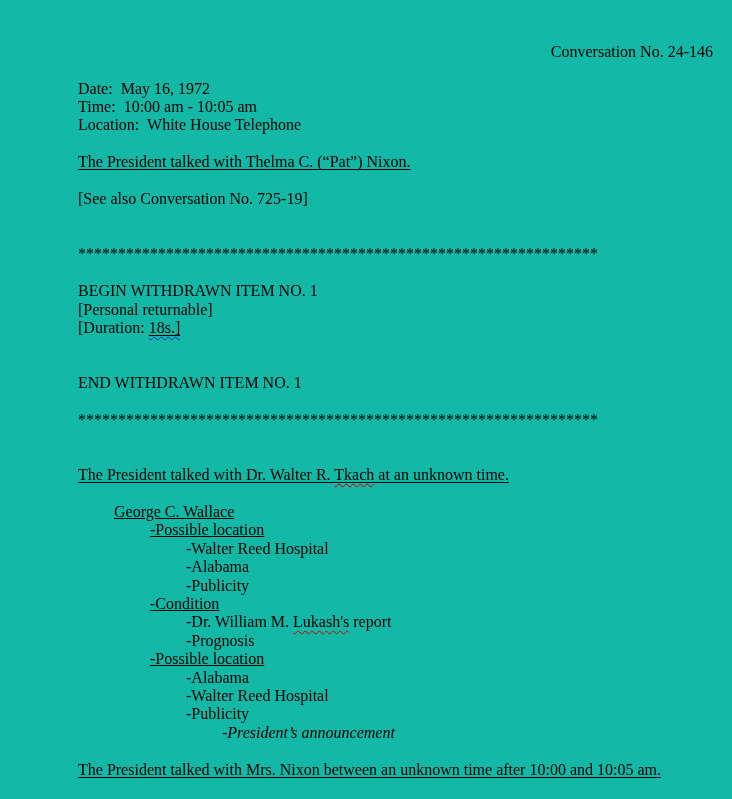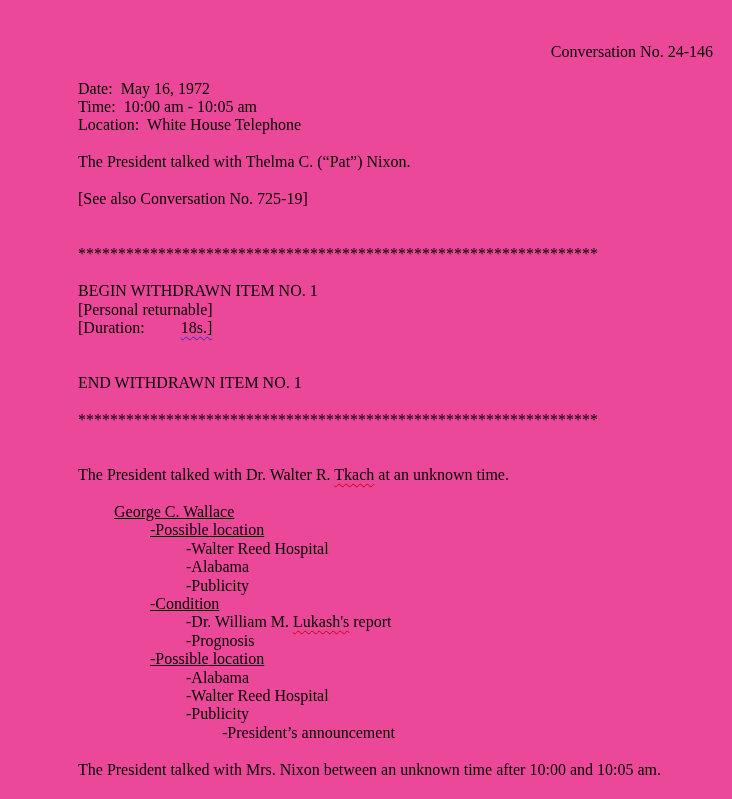--- a/index.html
+++ b/index.html
@@ -5,52 +5,52 @@
   html, body {
     margin: 0;
     padding: 0;
     background: #ffffff;
   }
   .page {
     position: relative;
     width: 732px;
     height: 799px;
     box-sizing: border-box;
-    background: #ec4899;
+    background: #14b8a6;
     color: #000000;
     font-family: "Liberation Serif", "DejaVu Serif", serif;
     font-size: 16px;
     line-height: 18.4px;
     padding: 6px 19px 0 78px;
     overflow: hidden;
     white-space: pre-wrap;
   }
   .line { min-height: 18.4px; }
   .right { text-align: right; }
   .ind1 { padding-left: 36px; text-decoration: underline; }
   .ind2 { padding-left: 72px; text-decoration: underline; }
   .ind3 { padding-left: 108px; }
-  .ind4 { padding-left: 144px; }
+  .ind4 { padding-left: 144px; font-style: italic; }
   .u {
+    text-decoration: underline;
     text-decoration-thickness: 1px;
     text-underline-offset: 2px;
     text-decoration-skip-ink: none;
   }
   .wavy-red {
     text-decoration: underline wavy #cc0000;
     text-decoration-thickness: 1px;
     text-underline-offset: 3px;
     text-decoration-skip-ink: none;
   }
   .wavy-blue {
     text-decoration: underline wavy #2b2bcc;
     text-decoration-thickness: 1px;
     text-underline-offset: 3px;
     text-decoration-skip-ink: none;
-    margin-left: 32px;
   }
 </style>
 </head>
 <body>
 
 <div class="page">
   <div><div class="line right"><span>Conversation No. 24-146</span></div><div class="line">&nbsp;</div><div class="line"><span>Date:  May 16, 1972</span></div><div class="line"><span>Time:  10:00 am - 10:05 am</span></div><div class="line"><span>Location:  White House Telephone</span></div><div class="line">&nbsp;</div><div class="line"><span class="u">The President talked with Thelma C. (“Pat”) Nixon.</span></div><div class="line">&nbsp;</div><div class="line"><span>[See also Conversation No. 725-19]</span></div><div class="line">&nbsp;</div><div class="line">&nbsp;</div><div class="line"><span>*****************************************************************</span></div><div class="line">&nbsp;</div><div class="line"><span>BEGIN WITHDRAWN ITEM NO. 1</span></div><div class="line"><span>[Personal returnable]</span></div><div class="line"><span>[Duration: </span><span class="u"><span class="wavy-blue">18s.]</span></span></div><div class="line">&nbsp;</div><div class="line">&nbsp;</div><div class="line"><span>END WITHDRAWN ITEM NO. 1</span></div><div class="line">&nbsp;</div><div class="line"><span>*****************************************************************</span></div><div class="line">&nbsp;</div><div class="line">&nbsp;</div><div class="line"><span class="u">The President talked with Dr. Walter R. </span><span class="u"><span class="wavy-red">Tkach</span></span><span class="u"> at an unknown time.</span></div><div class="line">&nbsp;</div><div class="line ind1"><span>George C. Wallace</span></div><div class="line ind2"><span>-Possible location</span></div><div class="line ind3"><span>-Walter Reed Hospital</span></div><div class="line ind3"><span>-Alabama</span></div><div class="line ind3"><span>-Publicity</span></div><div class="line ind2"><span>-Condition</span></div><div class="line ind3"><span>-Dr. William M. </span><span class="wavy-red">Lukash's</span><span> report</span></div><div class="line ind3"><span>-Prognosis</span></div><div class="line ind2"><span>-Possible location</span></div><div class="line ind3"><span>-Alabama</span></div><div class="line ind3"><span>-Walter Reed Hospital</span></div><div class="line ind3"><span>-Publicity</span></div><div class="line ind4"><span>-President’s announcement</span></div><div class="line">&nbsp;</div><div class="line"><span class="u">The President talked with Mrs. Nixon between an unknown time after 10:00 and 10:05 am.</span></div><div class="line">&nbsp;</div><div class="line ind1"><span>Blue Room reception</span></div></div>
 </div>
 
 </body></html>

